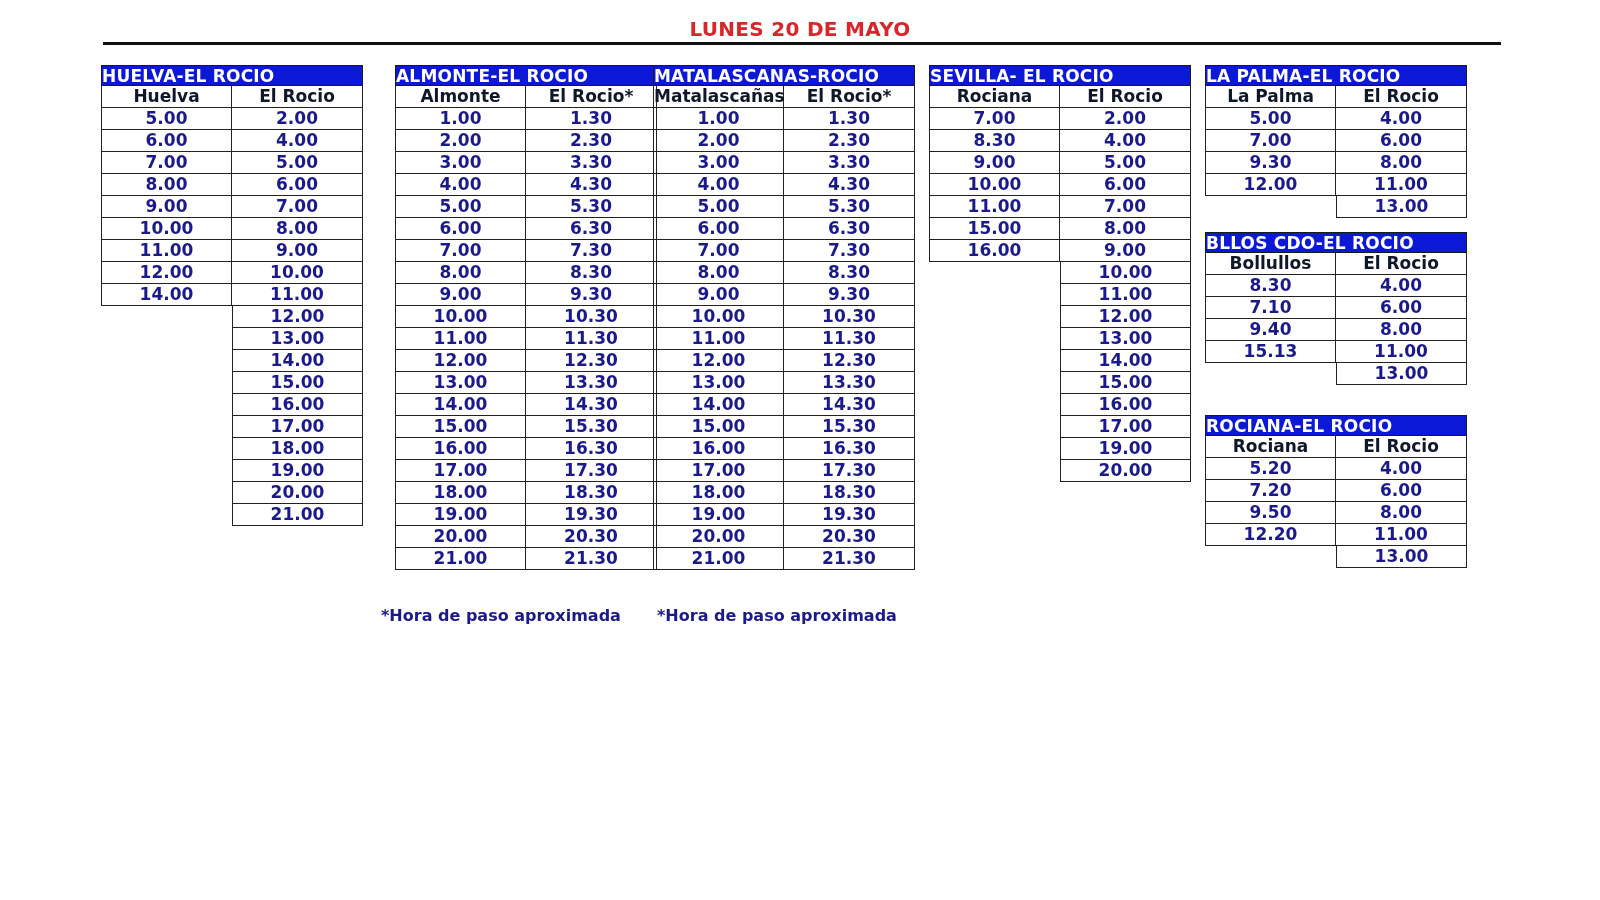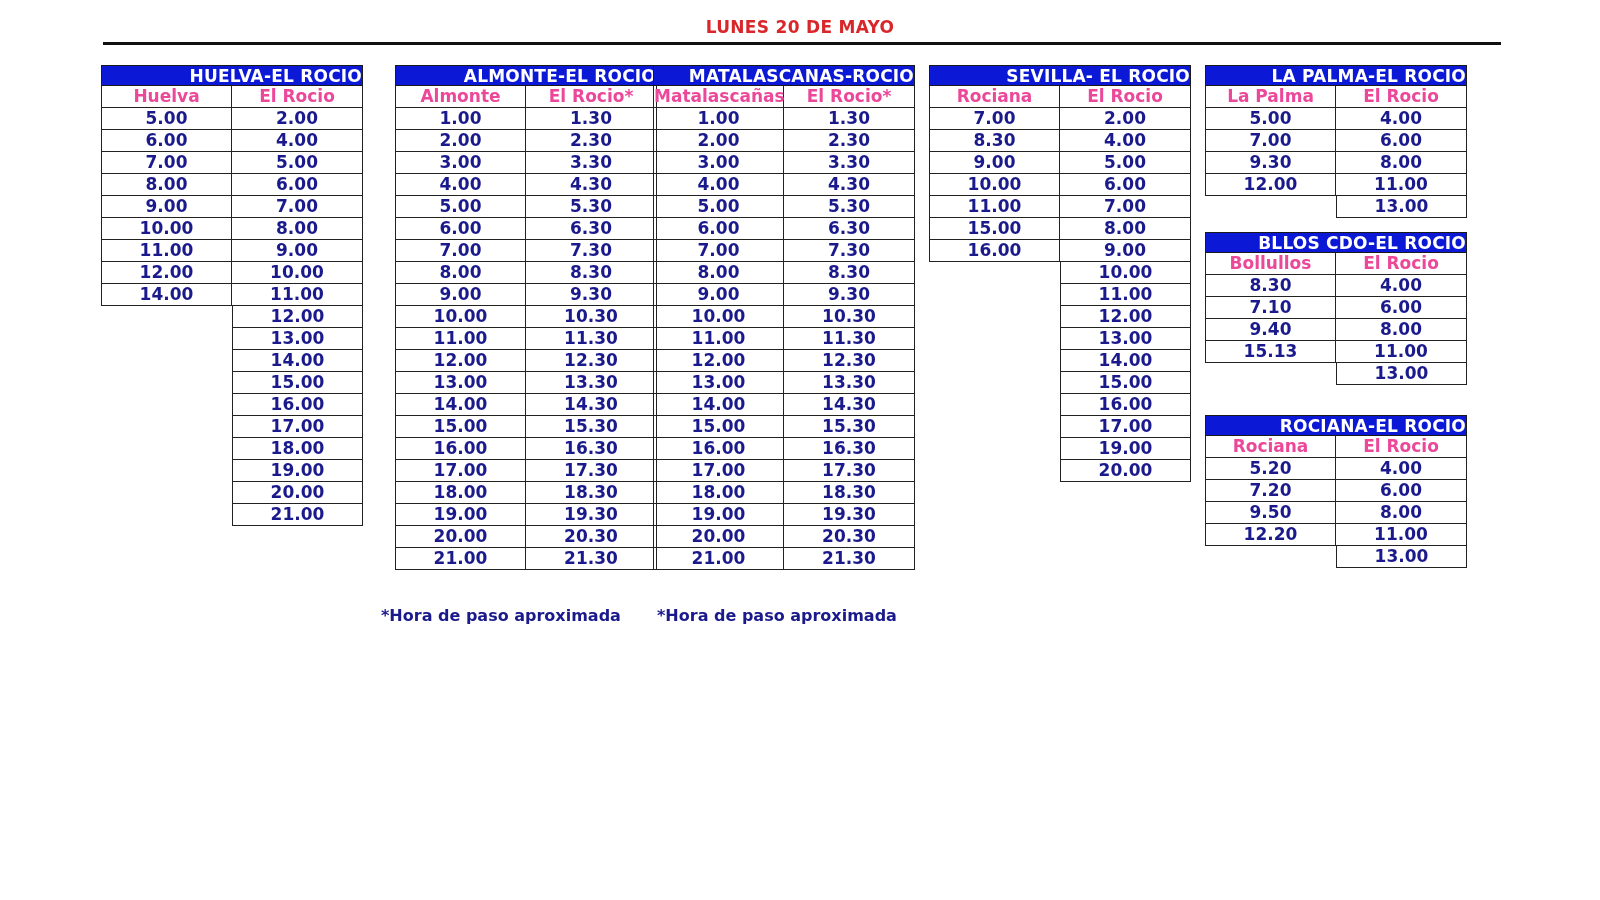--- a/index.html
+++ b/index.html
@@ -1,24 +1,24 @@
 <!DOCTYPE html>
 <html><head>
 <meta charset="utf-8">
 <style>
   html,body{margin:0;padding:0;background:#fff;}
   body{width:1600px;height:900px;position:relative;overflow:hidden;font-family:"DejaVu Sans","Liberation Sans",sans-serif;}
-  .title{position:absolute;left:0;width:1600px;top:17px;text-align:center;color:#d8262a;font-weight:bold;font-size:17px;letter-spacing:0.3px;}
+  .title{position:absolute;left:0;width:1600px;top:17px;text-align:center;color:#d8262a;font-weight:bold;font-size:20px;letter-spacing:0.3px;}
   .rule{position:absolute;left:103px;top:42px;width:1398px;height:3px;background:#111;}
   .tbl{position:absolute;width:262px;}
-  .thead{height:21px;background:#0b18d6;color:#fff;font-weight:bold;font-size:17px;line-height:21px;text-align:right;border:1px solid #1a1a1a;box-sizing:border-box;letter-spacing:0.2px;}
+  .thead{height:21px;background:#0b18d6;color:#fff;font-weight:bold;font-size:17px;line-height:21px;text-align:left;border:1px solid #1a1a1a;box-sizing:border-box;letter-spacing:0.2px;}
   .row{display:flex;height:22px;}
   .cell{width:131px;height:22px;box-sizing:border-box;text-align:center;font-weight:bold;font-size:17px;line-height:21px;color:#1a1a8c;border-left:1.5px solid #222;border-right:1.5px solid #222;border-bottom:1.5px solid #222;}
   .cell+.cell{border-left:none;}
-  .cell.sub{color:#ec4899;}
+  .cell.sub{color:#0f172a;}
   .cell.empty{border:none;}
   .cell.lonely{border-left:1.5px solid #222;}
   .note{position:absolute;top:592px;color:#1a1a8c;font-weight:bold;font-size:16px;margin-top:14px;}
 </style>
 </head>
 <body>
 
 <div class="title">LUNES 20 DE MAYO</div>
 <div class="rule"></div>
 

